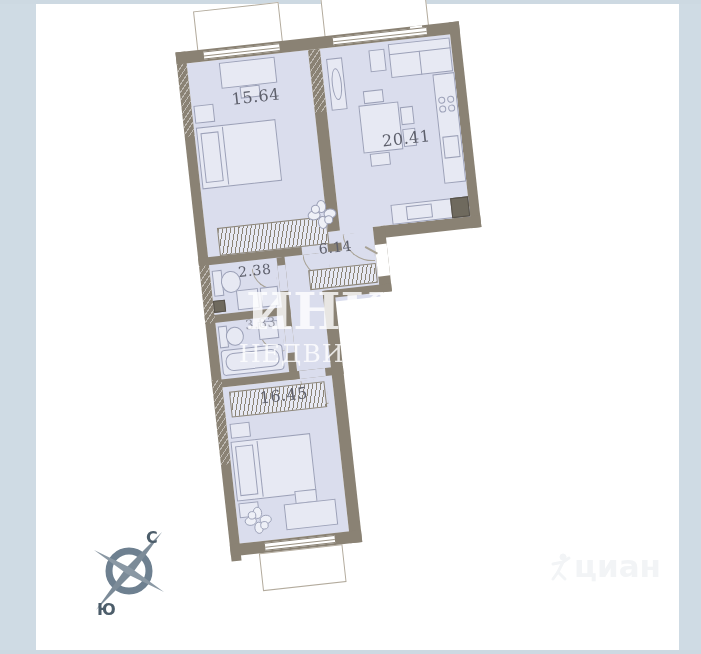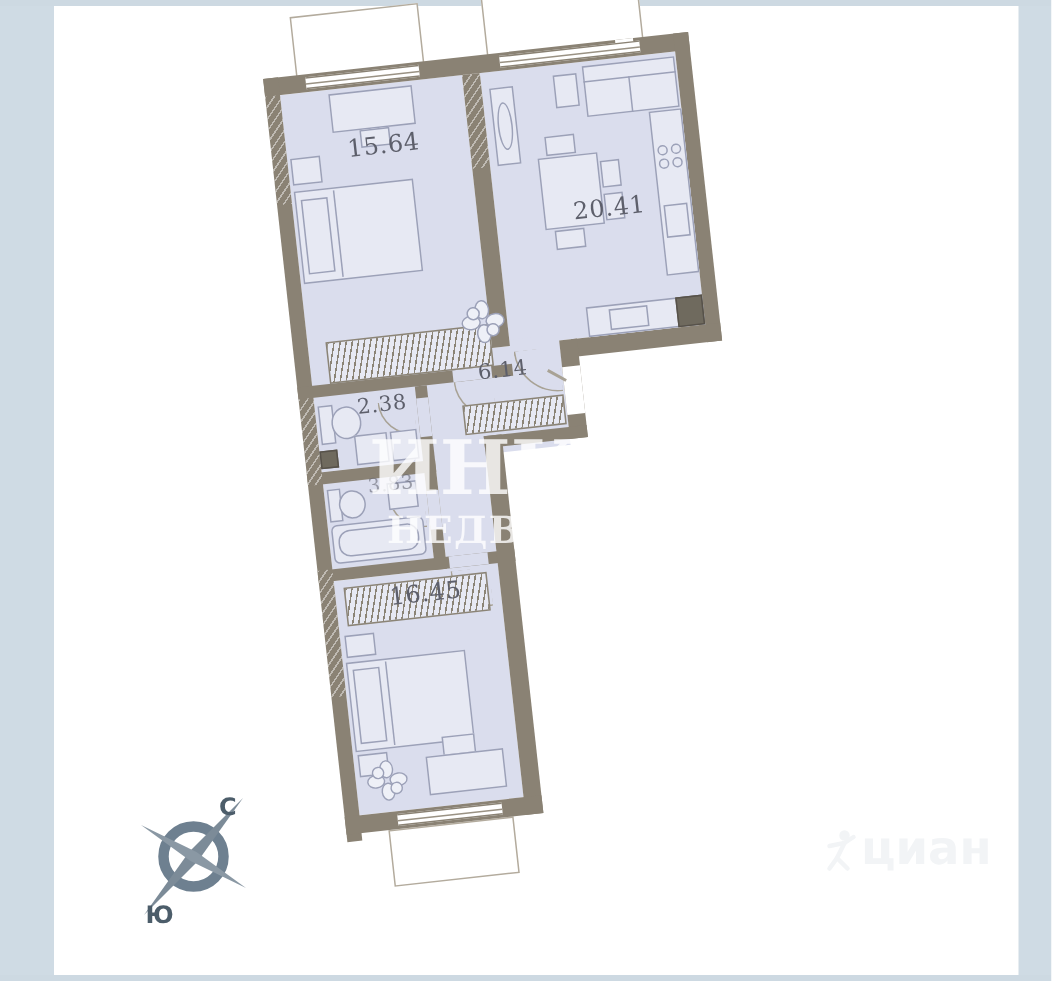--- a/index.html
+++ b/index.html
@@ -46,22 +46,22 @@
   .lab-md{font-size:14px;}
   .lab-sm{font-size:13px;opacity:.55;}
 
   
   .wm-main{position:absolute;left:246px;top:283px;display:flex;align-items:center;gap:3px;
            font-family:"DejaVu Serif",serif;font-weight:bold;font-size:50px;
            color:rgba(255,255,255,.8);line-height:1;}
   .wm-o{width:46px;height:46px;border:6px solid rgba(255,255,255,.8);border-radius:50%;
         display:flex;align-items:center;justify-content:center;}
   .wm-sub{position:absolute;left:239px;top:339px;width:234px;text-align:left;
-          font-family:"DejaVu Serif",serif;font-weight:bold;font-size:25px;letter-spacing:1px;
-          color:rgba(255,255,255,.8);margin-left:19px;}
+          font-family:"DejaVu Serif",serif;font-weight:normal;font-size:25px;letter-spacing:1px;
+          color:rgba(255,255,255,.8);}
   .wm-cian{position:absolute;left:550px;top:551px;display:flex;align-items:flex-end;gap:2px;
            font-family:"DejaVu Sans",sans-serif;font-weight:bold;font-size:31px;
            color:#f2f4f6;line-height:1;}
 
   
   .compass{position:absolute;left:84px;top:524px;width:90px;height:92px;}
   .compass-label{position:absolute;font-family:"DejaVu Sans",sans-serif;font-weight:bold;
                  font-size:16px;color:#4c5d6a;}
   .compass-n{left:146px;top:528px;}
   .compass-s{left:97px;top:600px;}

